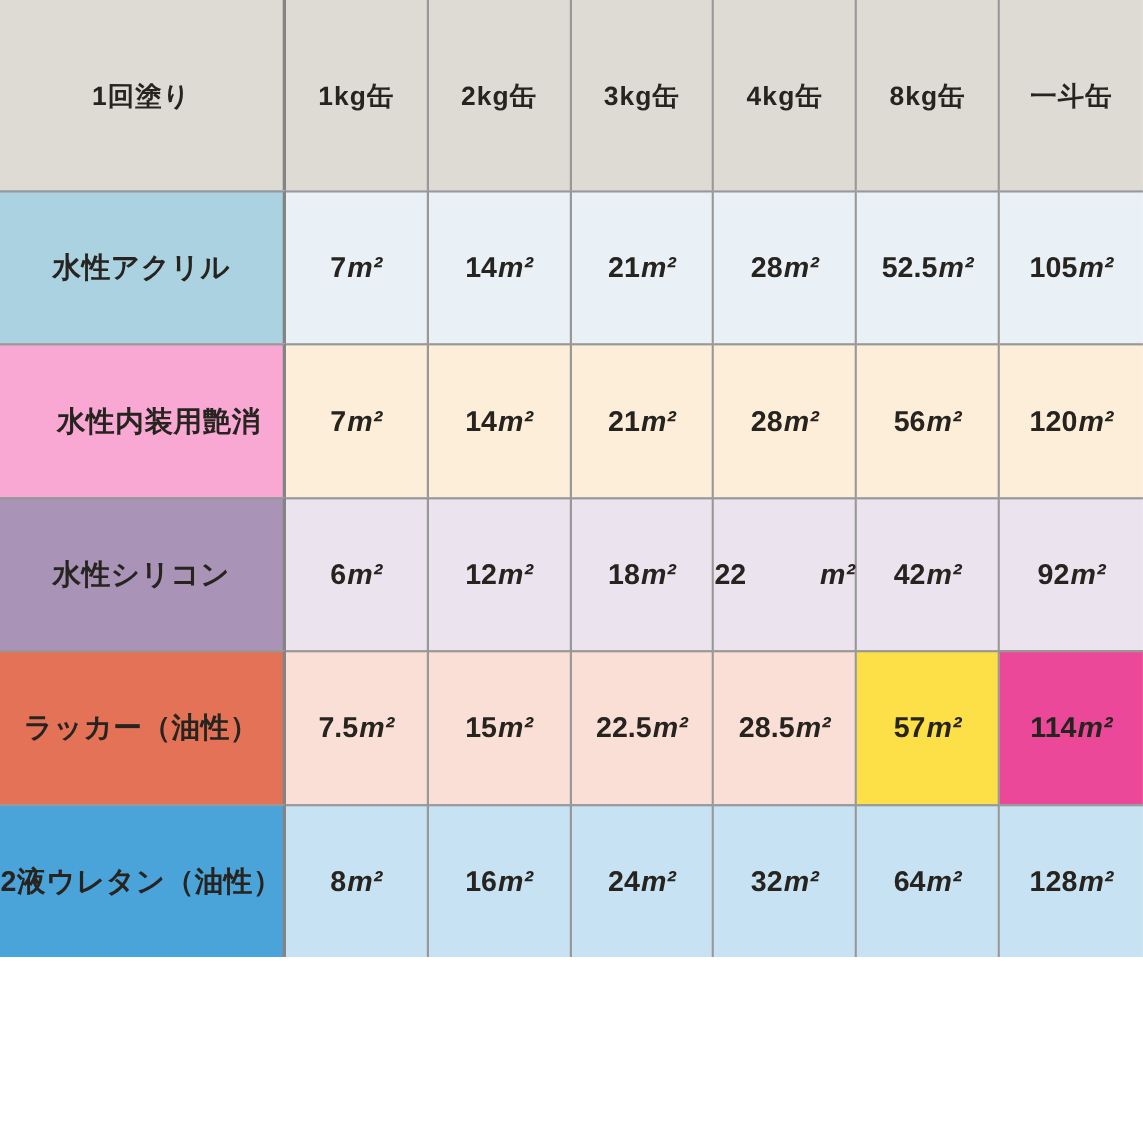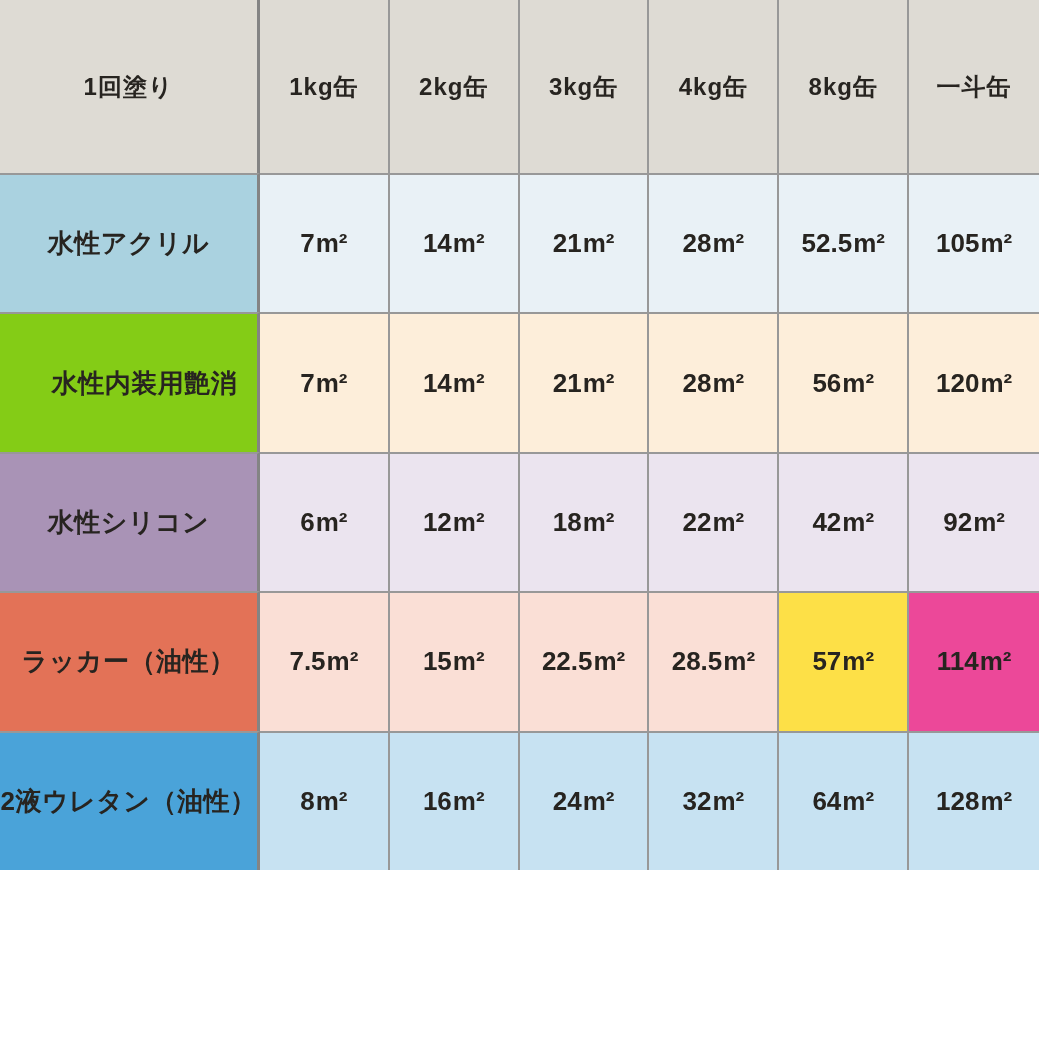--- a/index.html
+++ b/index.html
@@ -24,21 +24,21 @@
     box-sizing:border-box;
     border-right:2px solid var(--grid);
   }
   .cell.last{border-right:none;}
   .cell.c0{border-right-width:3px;border-right-color:var(--divider);}
   .trow.header-row .cell{background:var(--header-bg);}
   .trow.data-row .cell{border-top:2px solid var(--grid);}
   .htext{font-weight:bold;font-size:24px;letter-spacing:1px;white-space:nowrap;}
   .label-text{font-weight:bold;font-size:26px;letter-spacing:0.5px;white-space:nowrap;}
   .num,.unit{font-weight:bold;font-size:26px;}
-  .unit{margin-left:1px;}
+  .unit{margin-left:1px;font-style:italic;}
   .note{
     position:absolute;left:12px;bottom:5px;
     font-weight:bold;font-size:15px;line-height:1.3;
     text-align:left;white-space:nowrap;
   }
   .note span{display:block;}
 </style>
 </head>
 <body>
 
@@ -92,21 +92,21 @@
         <span class="num">52.5</span>
         <span class="unit">m²</span>
       </div>
     <div class="cell c6 val last" style="background: rgb(233, 241, 246);">
         <span class="num">105</span>
         <span class="unit">m²</span>
       </div>
   </div>
 
   <div class="trow data-row" data-row="1">
-    <div class="cell c0 label" style="background: #84cc16; padding-left: 32px;">
+    <div class="cell c0 label" style="background: #f9a8d4; padding-left: 32px;">
         <span class="label-text">水性内装用艶消</span>
       </div>
     <div class="cell c1 val" style="background: rgb(253, 238, 218);">
         <span class="num">7</span>
         <span class="unit">m²</span>
       </div>
     <div class="cell c2 val" style="background: rgb(253, 238, 218);">
         <span class="num">14</span>
         <span class="unit">m²</span>
       </div>
@@ -137,21 +137,21 @@
         <span class="unit">m²</span>
       </div>
     <div class="cell c2 val" style="background: rgb(235, 228, 239);">
         <span class="num">12</span>
         <span class="unit">m²</span>
       </div>
     <div class="cell c3 val" style="background: rgb(235, 228, 239);">
         <span class="num">18</span>
         <span class="unit">m²</span>
       </div>
-    <div class="cell c4 val" style="background: rgb(235, 228, 239);">
+    <div class="cell c4 val" style="background: rgb(235, 228, 239); justify-content: space-between;">
         <span class="num">22</span>
         <span class="unit">m²</span>
       </div>
     <div class="cell c5 val" style="background: rgb(235, 228, 239);">
         <span class="num">42</span>
         <span class="unit">m²</span>
       </div>
     <div class="cell c6 val last" style="background: rgb(235, 228, 239);">
         <span class="num">92</span>
         <span class="unit">m²</span>

